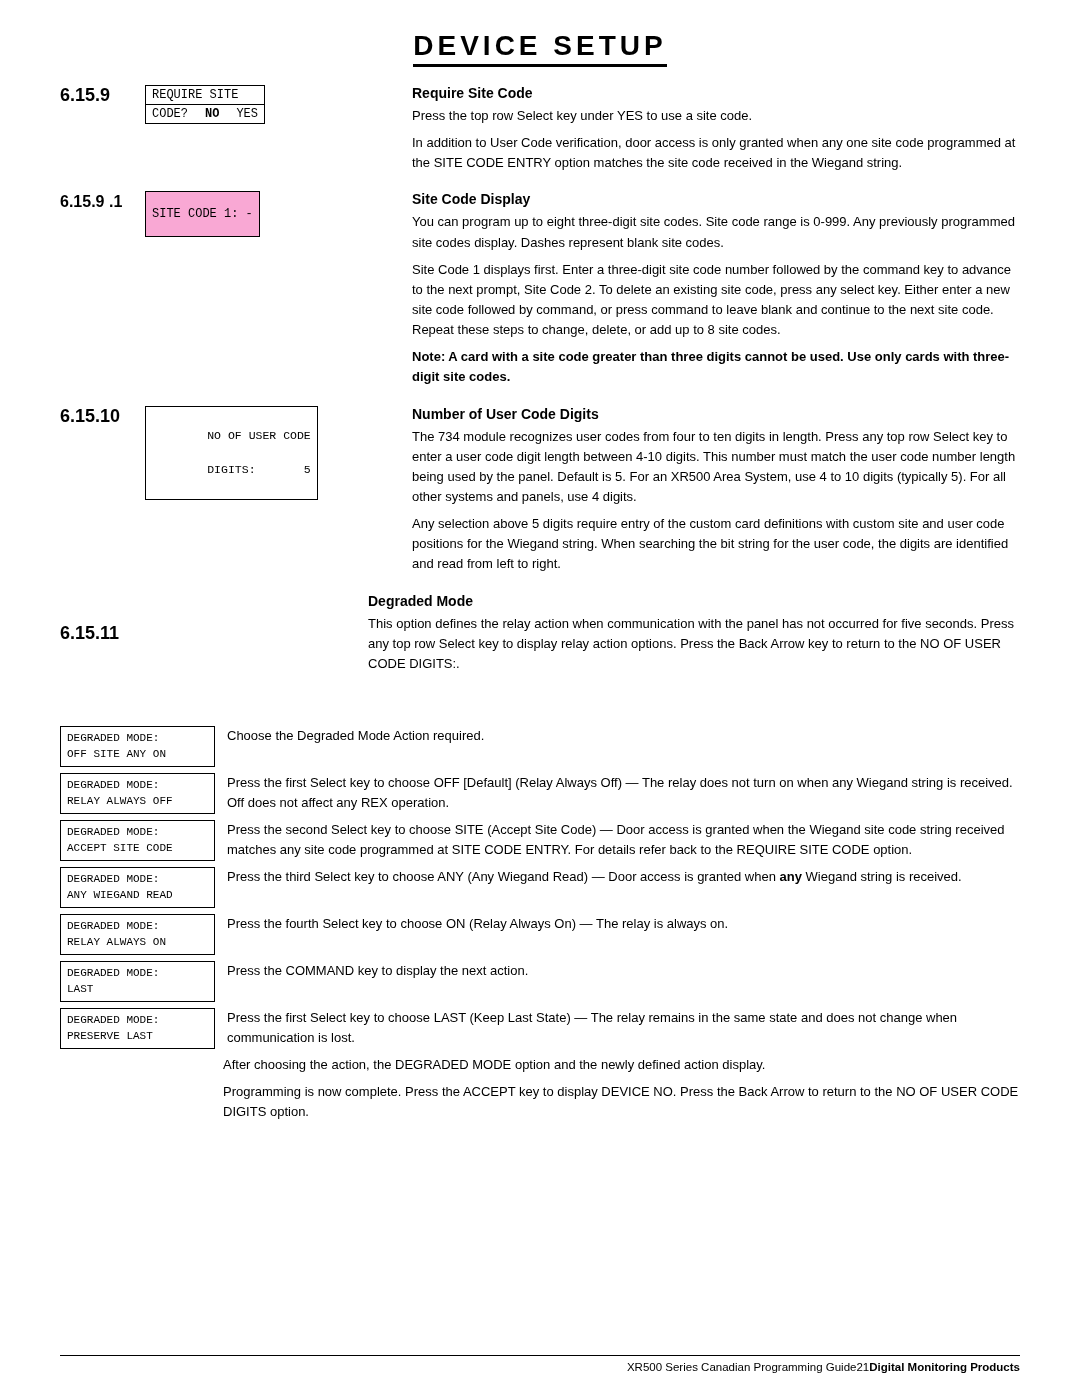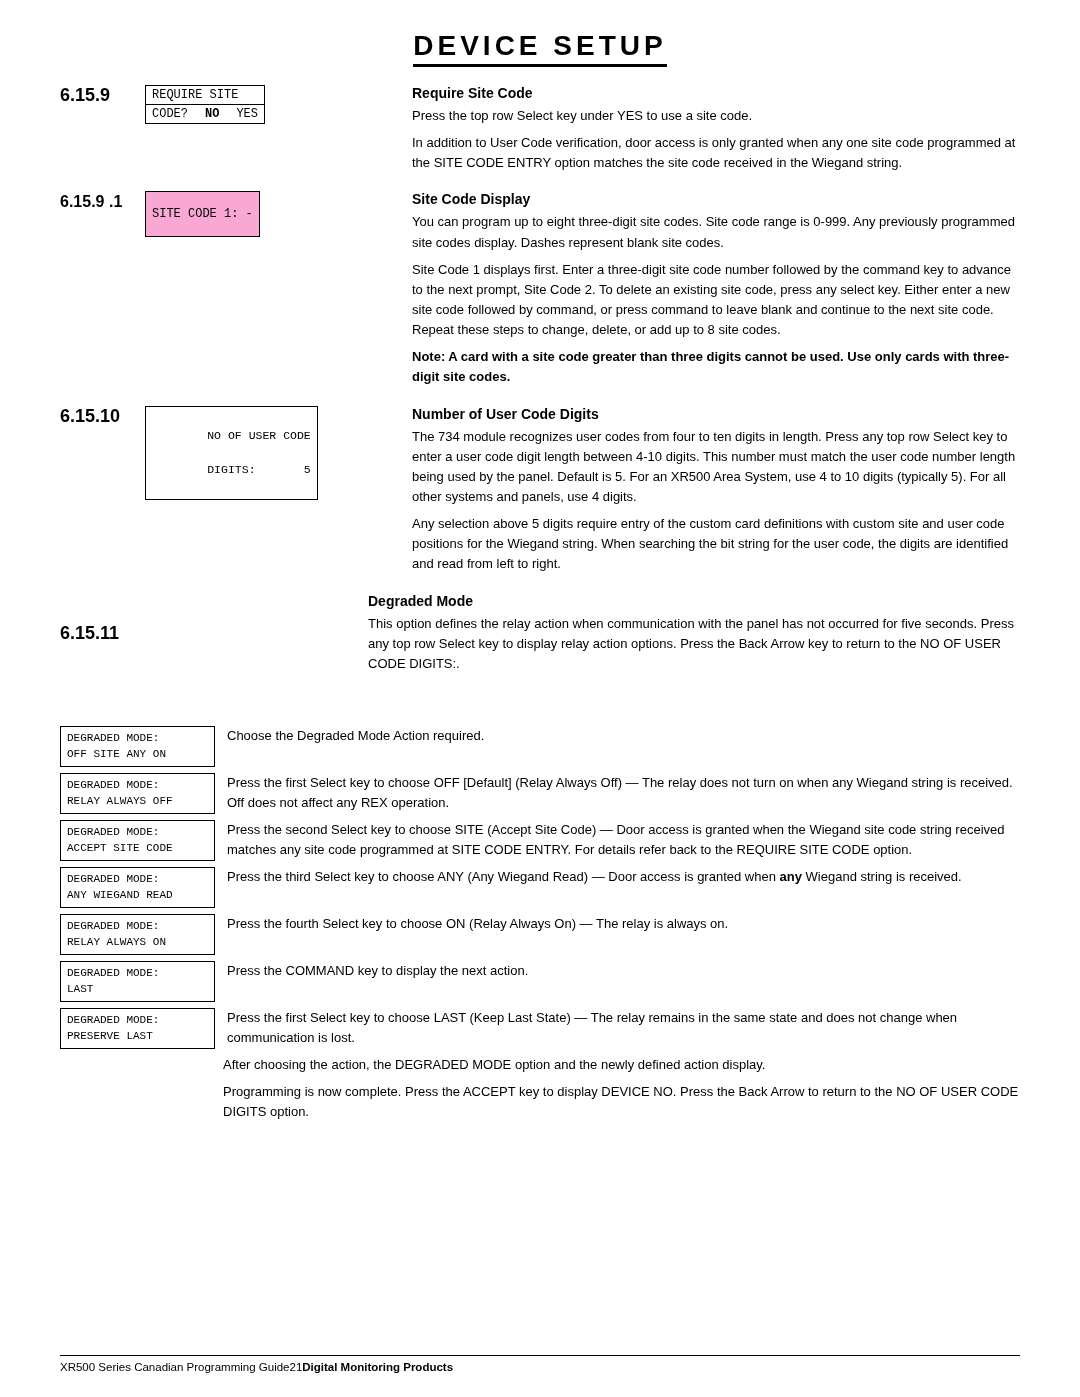--- a/index.html
+++ b/index.html
@@ -101,21 +101,21 @@
       margin-bottom: 0;
     }
     .bold { font-weight: bold; }
     
     .footer {
       position: absolute;
       bottom: 24px;
       left: 60px;
       right: 60px;
       display: flex;
-      justify-content: flex-start;
+      justify-content: flex-end;
       font-size: 11.5px;
       border-top: 1px solid #000;
       padding-top: 5px;
     }
     
     .degraded-rows {
       margin-top: 8px;
     }
     .degraded-row {
       display: flex;

